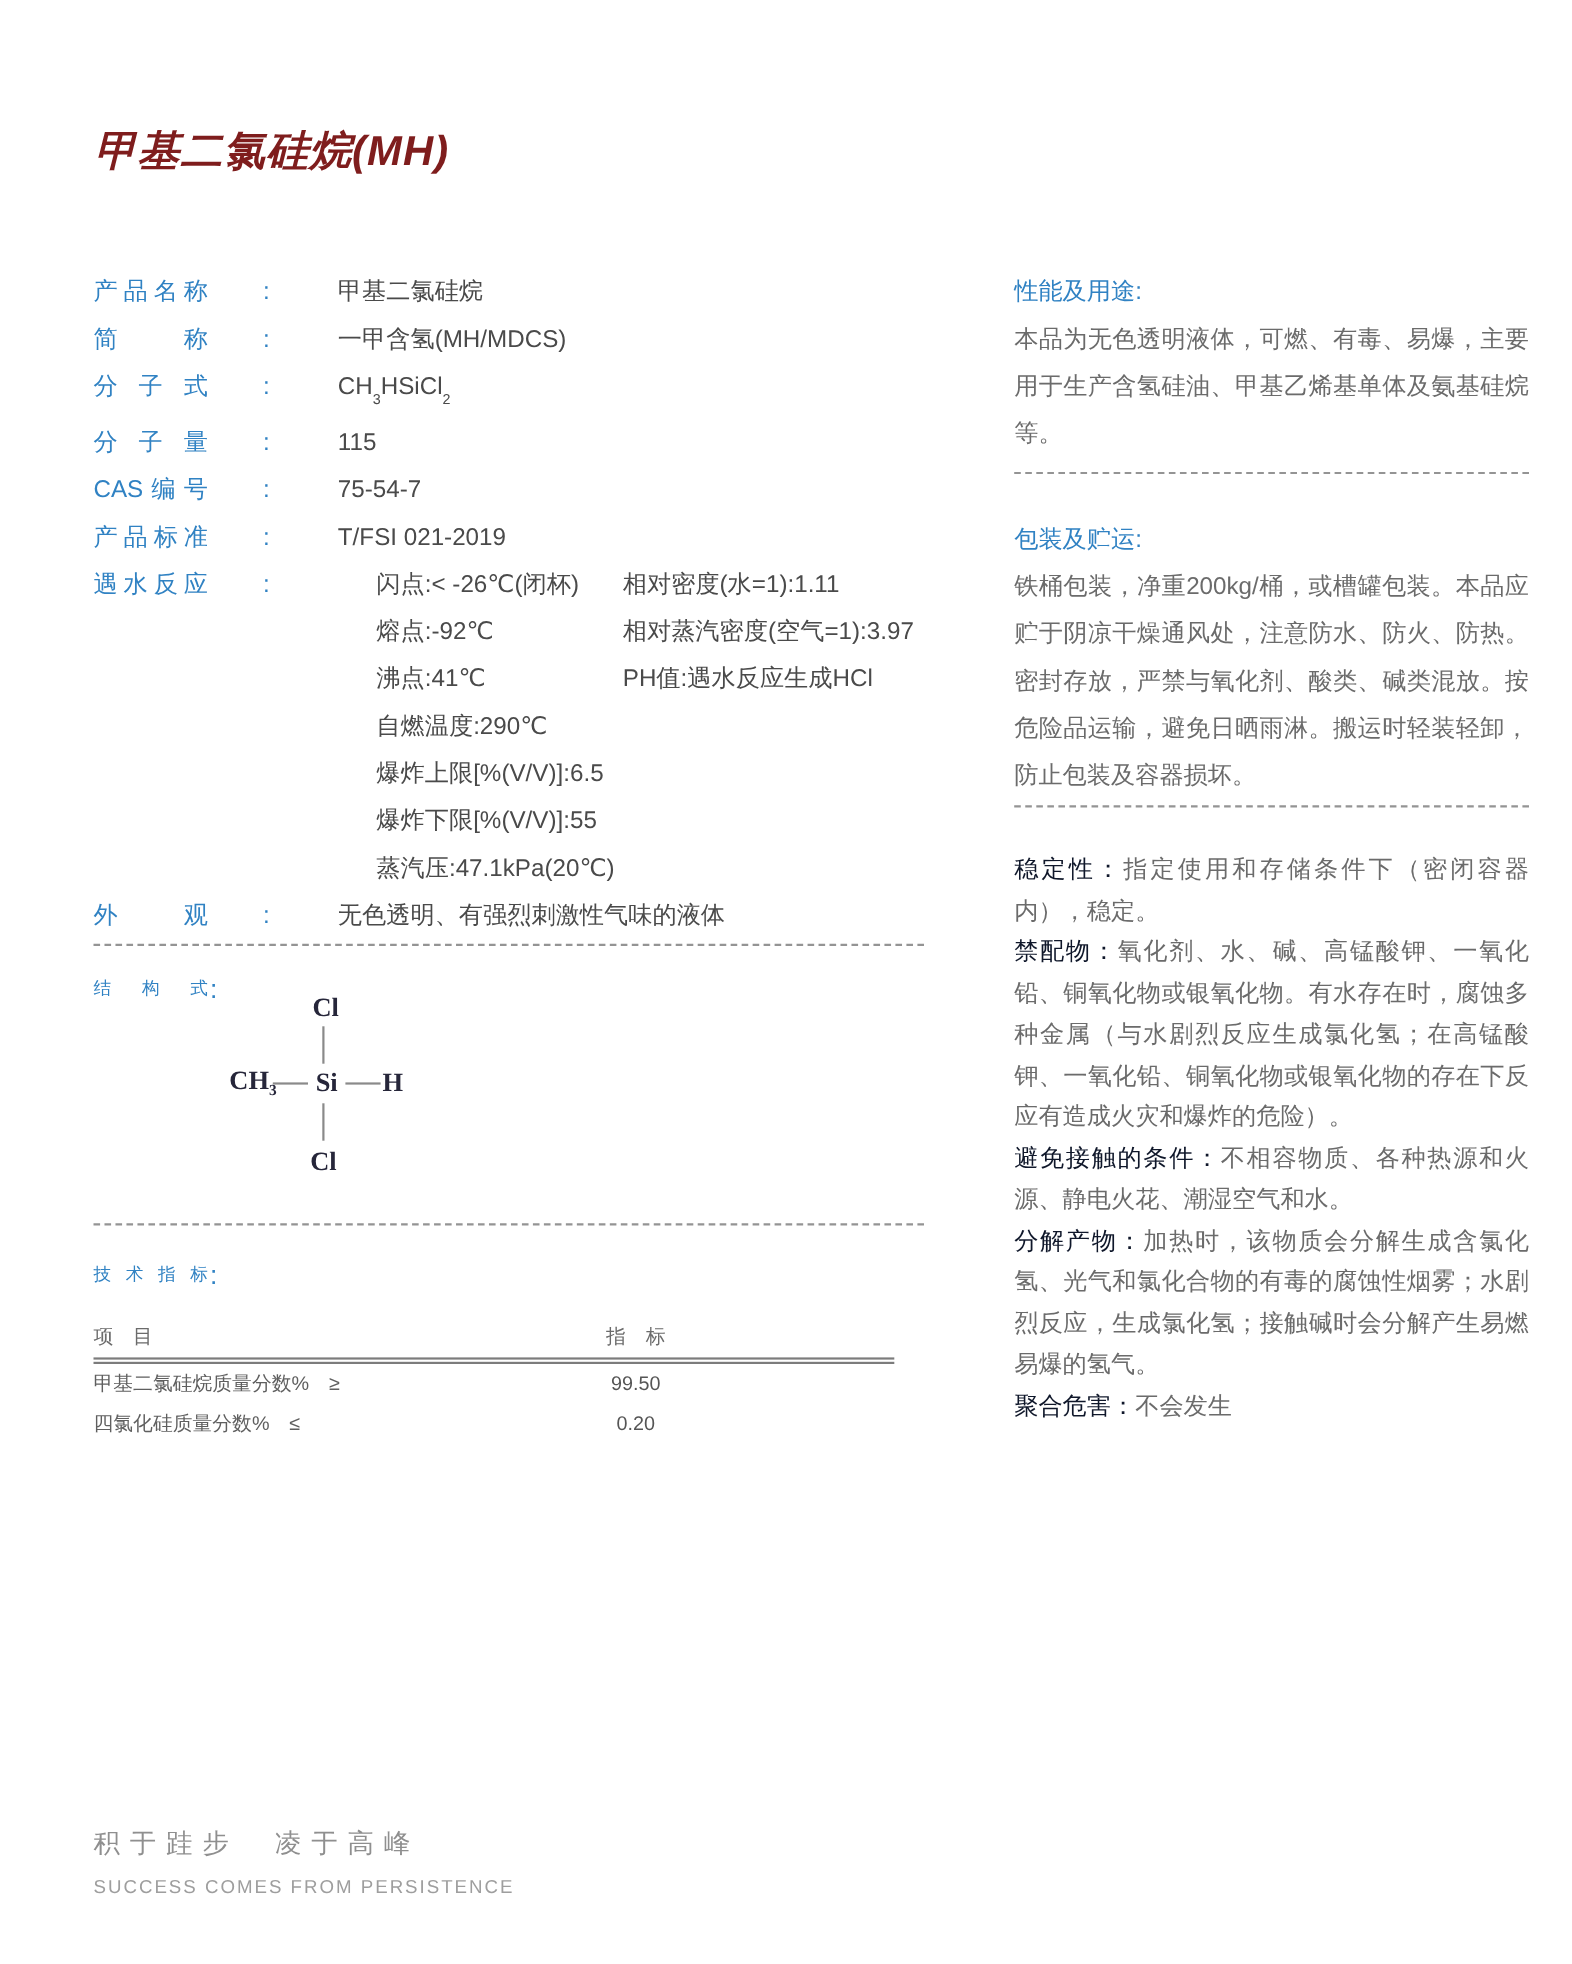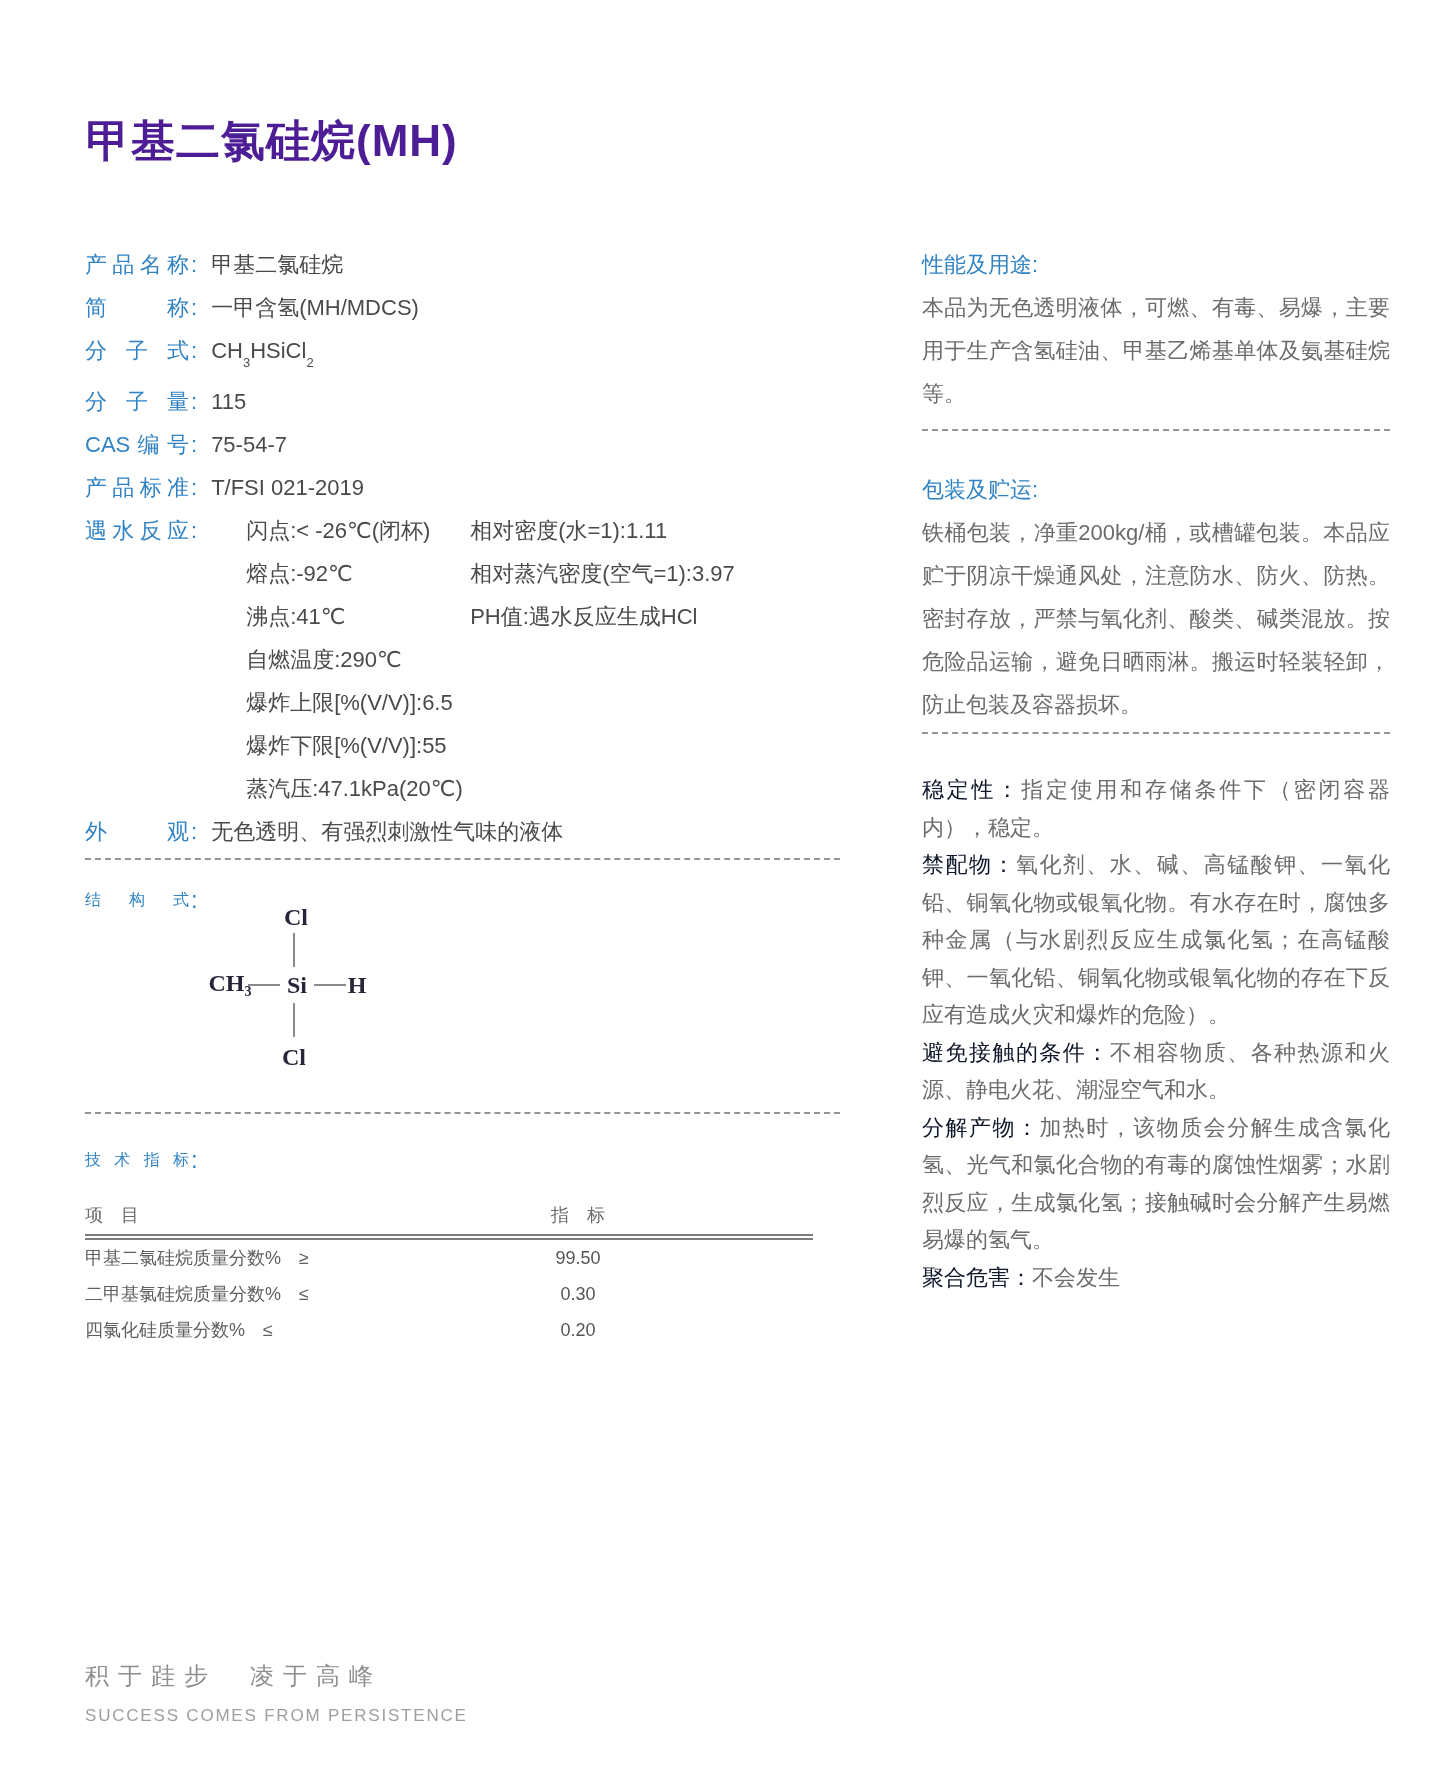--- a/index.html
+++ b/index.html
@@ -1,26 +1,26 @@
 <!DOCTYPE html>
 <html><head>
 <meta charset="utf-8">
 <style>
   * { margin:0; padding:0; box-sizing:border-box; }
   html,body { background:#ffffff; }
   body { font-family:"Liberation Sans","DejaVu Sans",sans-serif; }
   .page { position:relative; width:1429px; height:1785px; background:#ffffff; overflow:hidden; }
 
   
-  .title { position:absolute; left:86px; top:112px; font-size:44px; font-weight:bold;
-           color:#4c1d95; letter-spacing:1px; }
+  .title { position:absolute; left:86px; top:112px; font-size:38px; font-weight:bold;
+           color:#7f1d1d; letter-spacing:1px;font-style:italic; }
 
   
   .info-list { position:absolute; left:85px; top:243px; width:748px; }
-  .irow { display:flex; align-items:flex-start; font-size:22px; line-height:43px; color:#4a4a4a; }
+  .irow { display:flex; align-items:flex-start; font-size:22px; line-height:43px; color:#4a4a4a;gap:48px; }
   .ilabel { display:inline-block; width:104px; flex:0 0 104px; color:#3082c3;
             text-align:justify; text-align-last:justify; }
   .icolon { color:#3082c3; flex:0 0 auto; margin-left:2px; margin-right:14px; }
   .ival { color:#4a4a4a; }
   .ival sub { font-size:13px; position:relative; bottom:-4px; }
   .phys-grid { display:flex; flex-direction:column; }
   .prow { display:flex; line-height:43px; }
   .prow .c1 { width:224px; flex:0 0 224px;margin-left:35px; }
   .prow .c2 { flex:1; }
 
@@ -187,24 +187,20 @@
     <div class="thead">
       <span>项　目</span>
       <span class="spec-col">指　标</span>
     </div>
     <div class="trule"></div>
     <div class="trow">
       <span>甲基二氯硅烷质量分数%</span><span class="op">≥</span>
       <span class="tval">99.50</span>
     </div>
     <div class="trow">
-      <span>二甲基氯硅烷质量分数%</span><span class="op">≤</span>
-      <span class="tval">0.30</span>
-    </div>
-    <div class="trow">
       <span>四氯化硅质量分数%</span><span class="op">≤</span>
       <span class="tval">0.20</span>
     </div>
   </div>
 
   <div class="right-col">
     <div class="rhead">性能及用途:</div>
     <div class="rbody">本品为无色透明液体，可燃、有毒、易爆，主要用于生产含氢硅油、甲基乙烯基单体及氨基硅烷等。</div>
 
     <div class="rdash rdash-1"></div>

